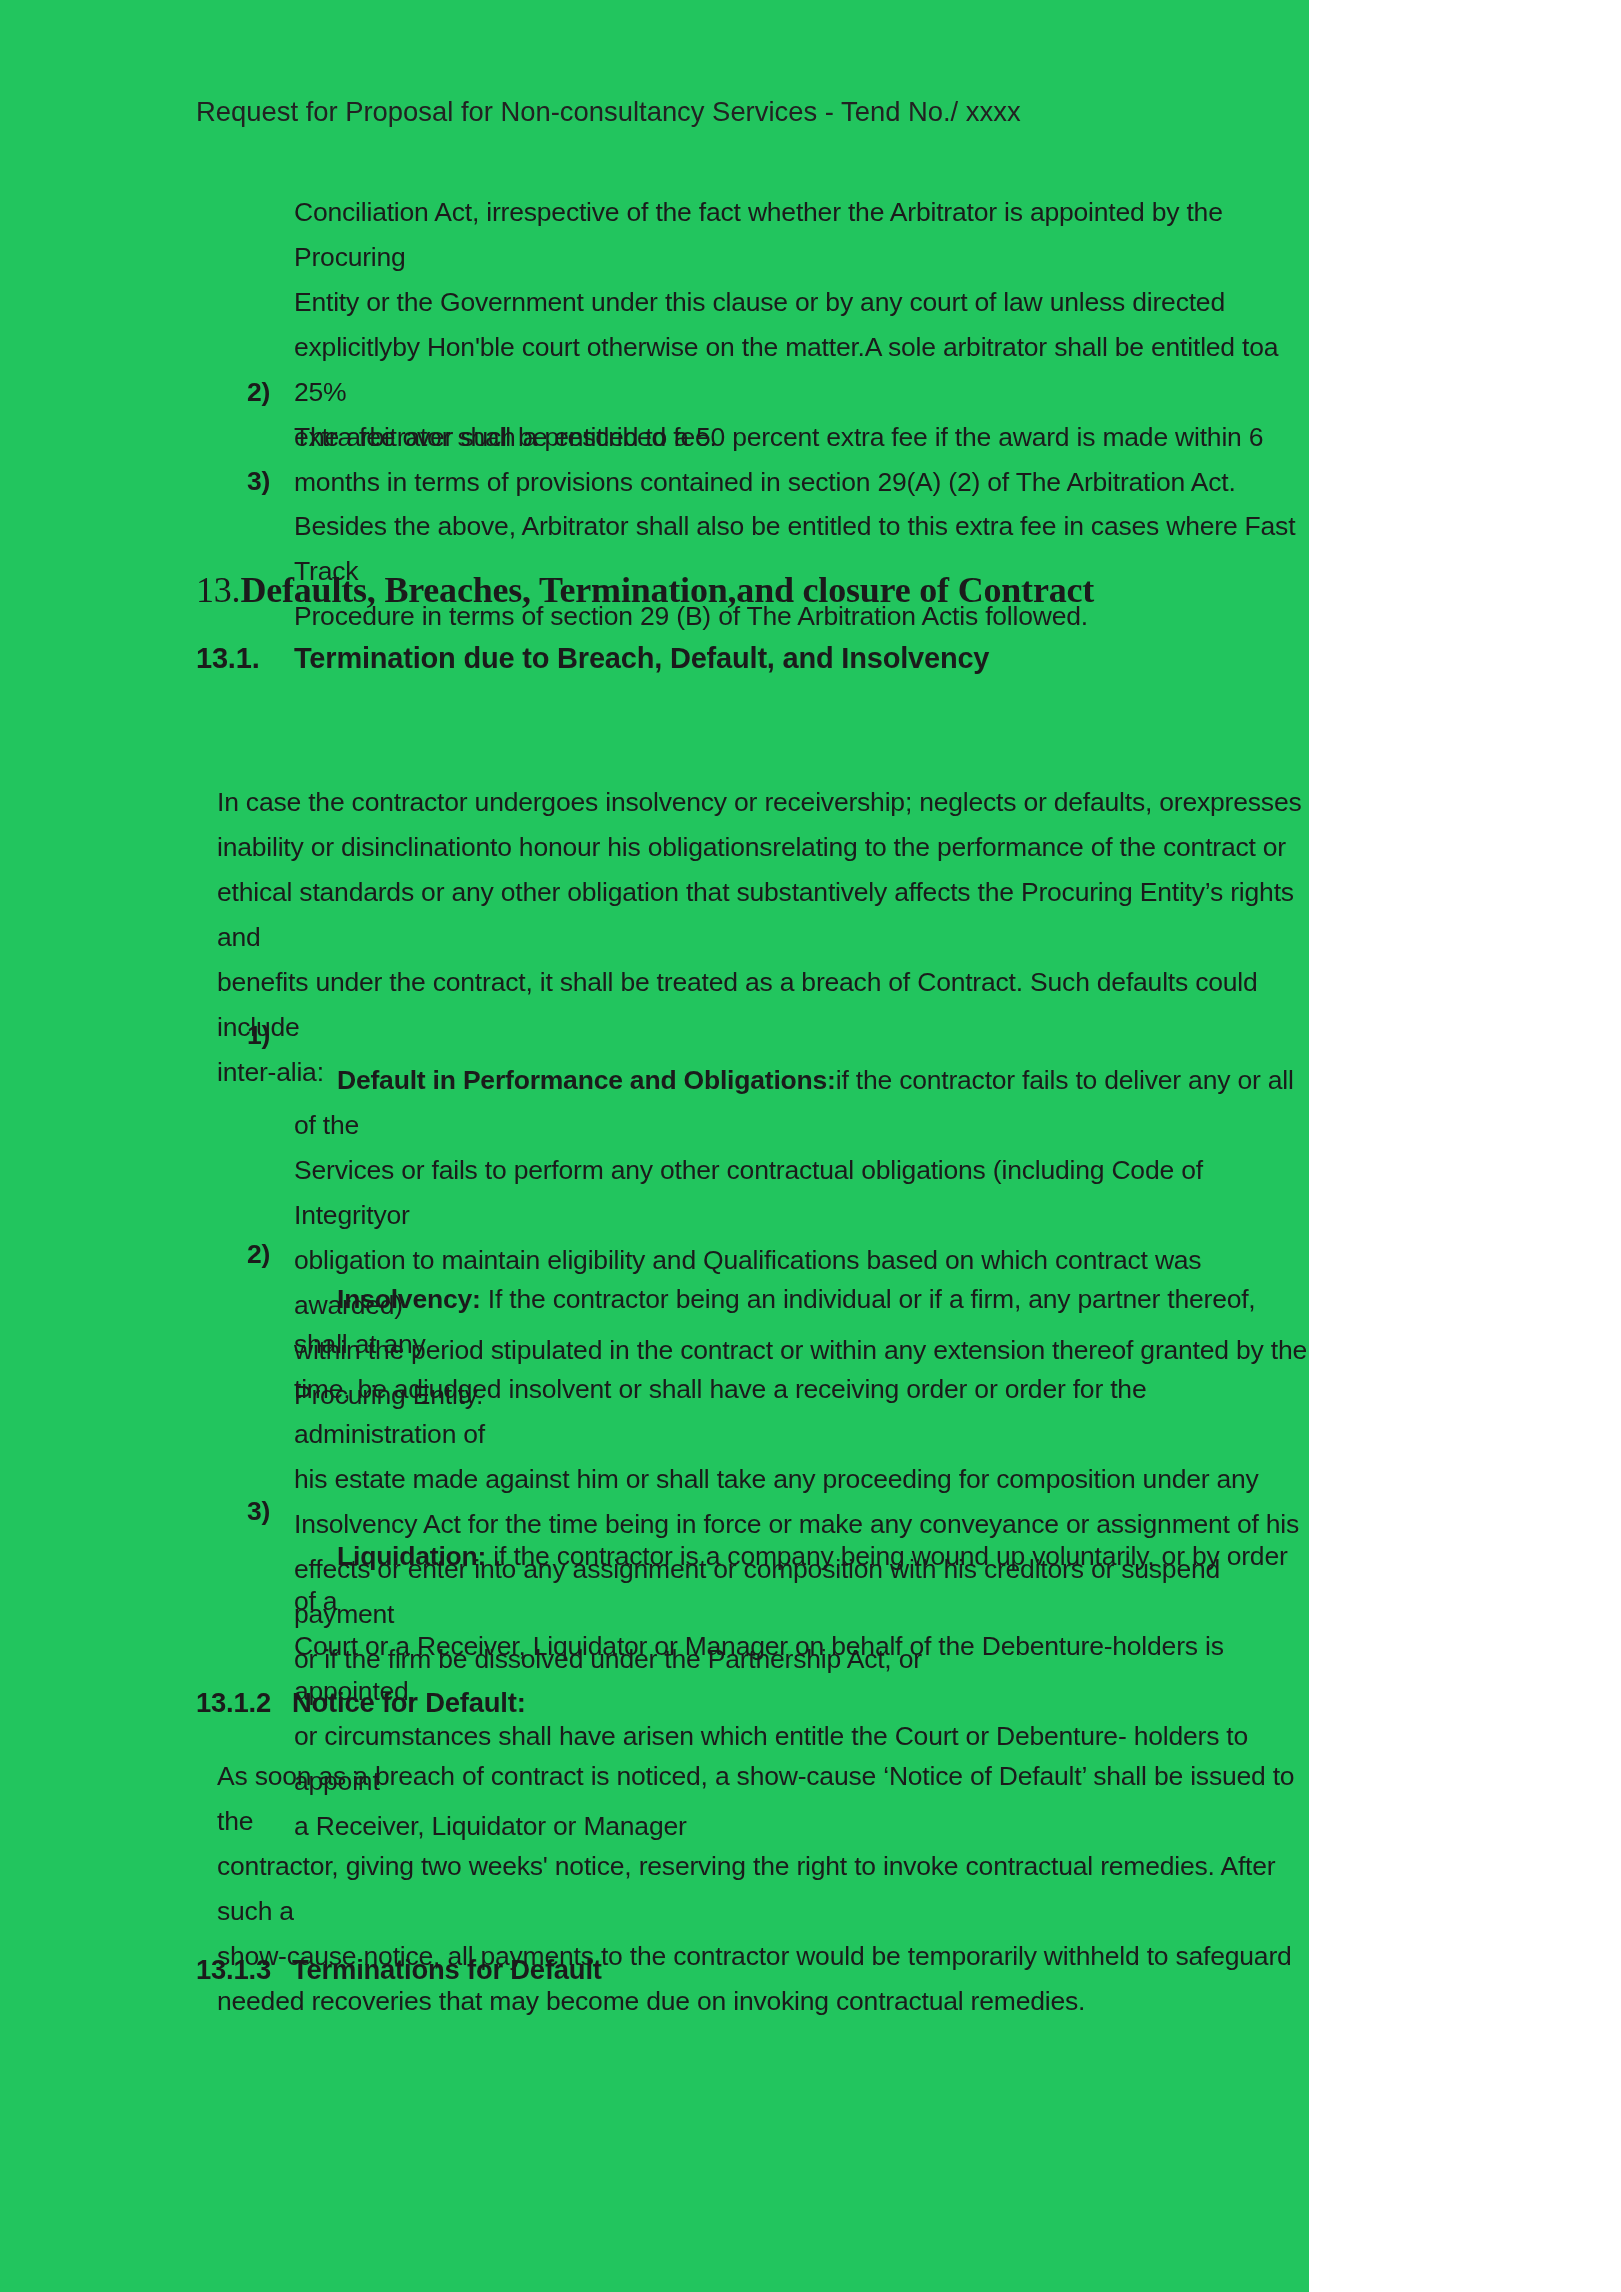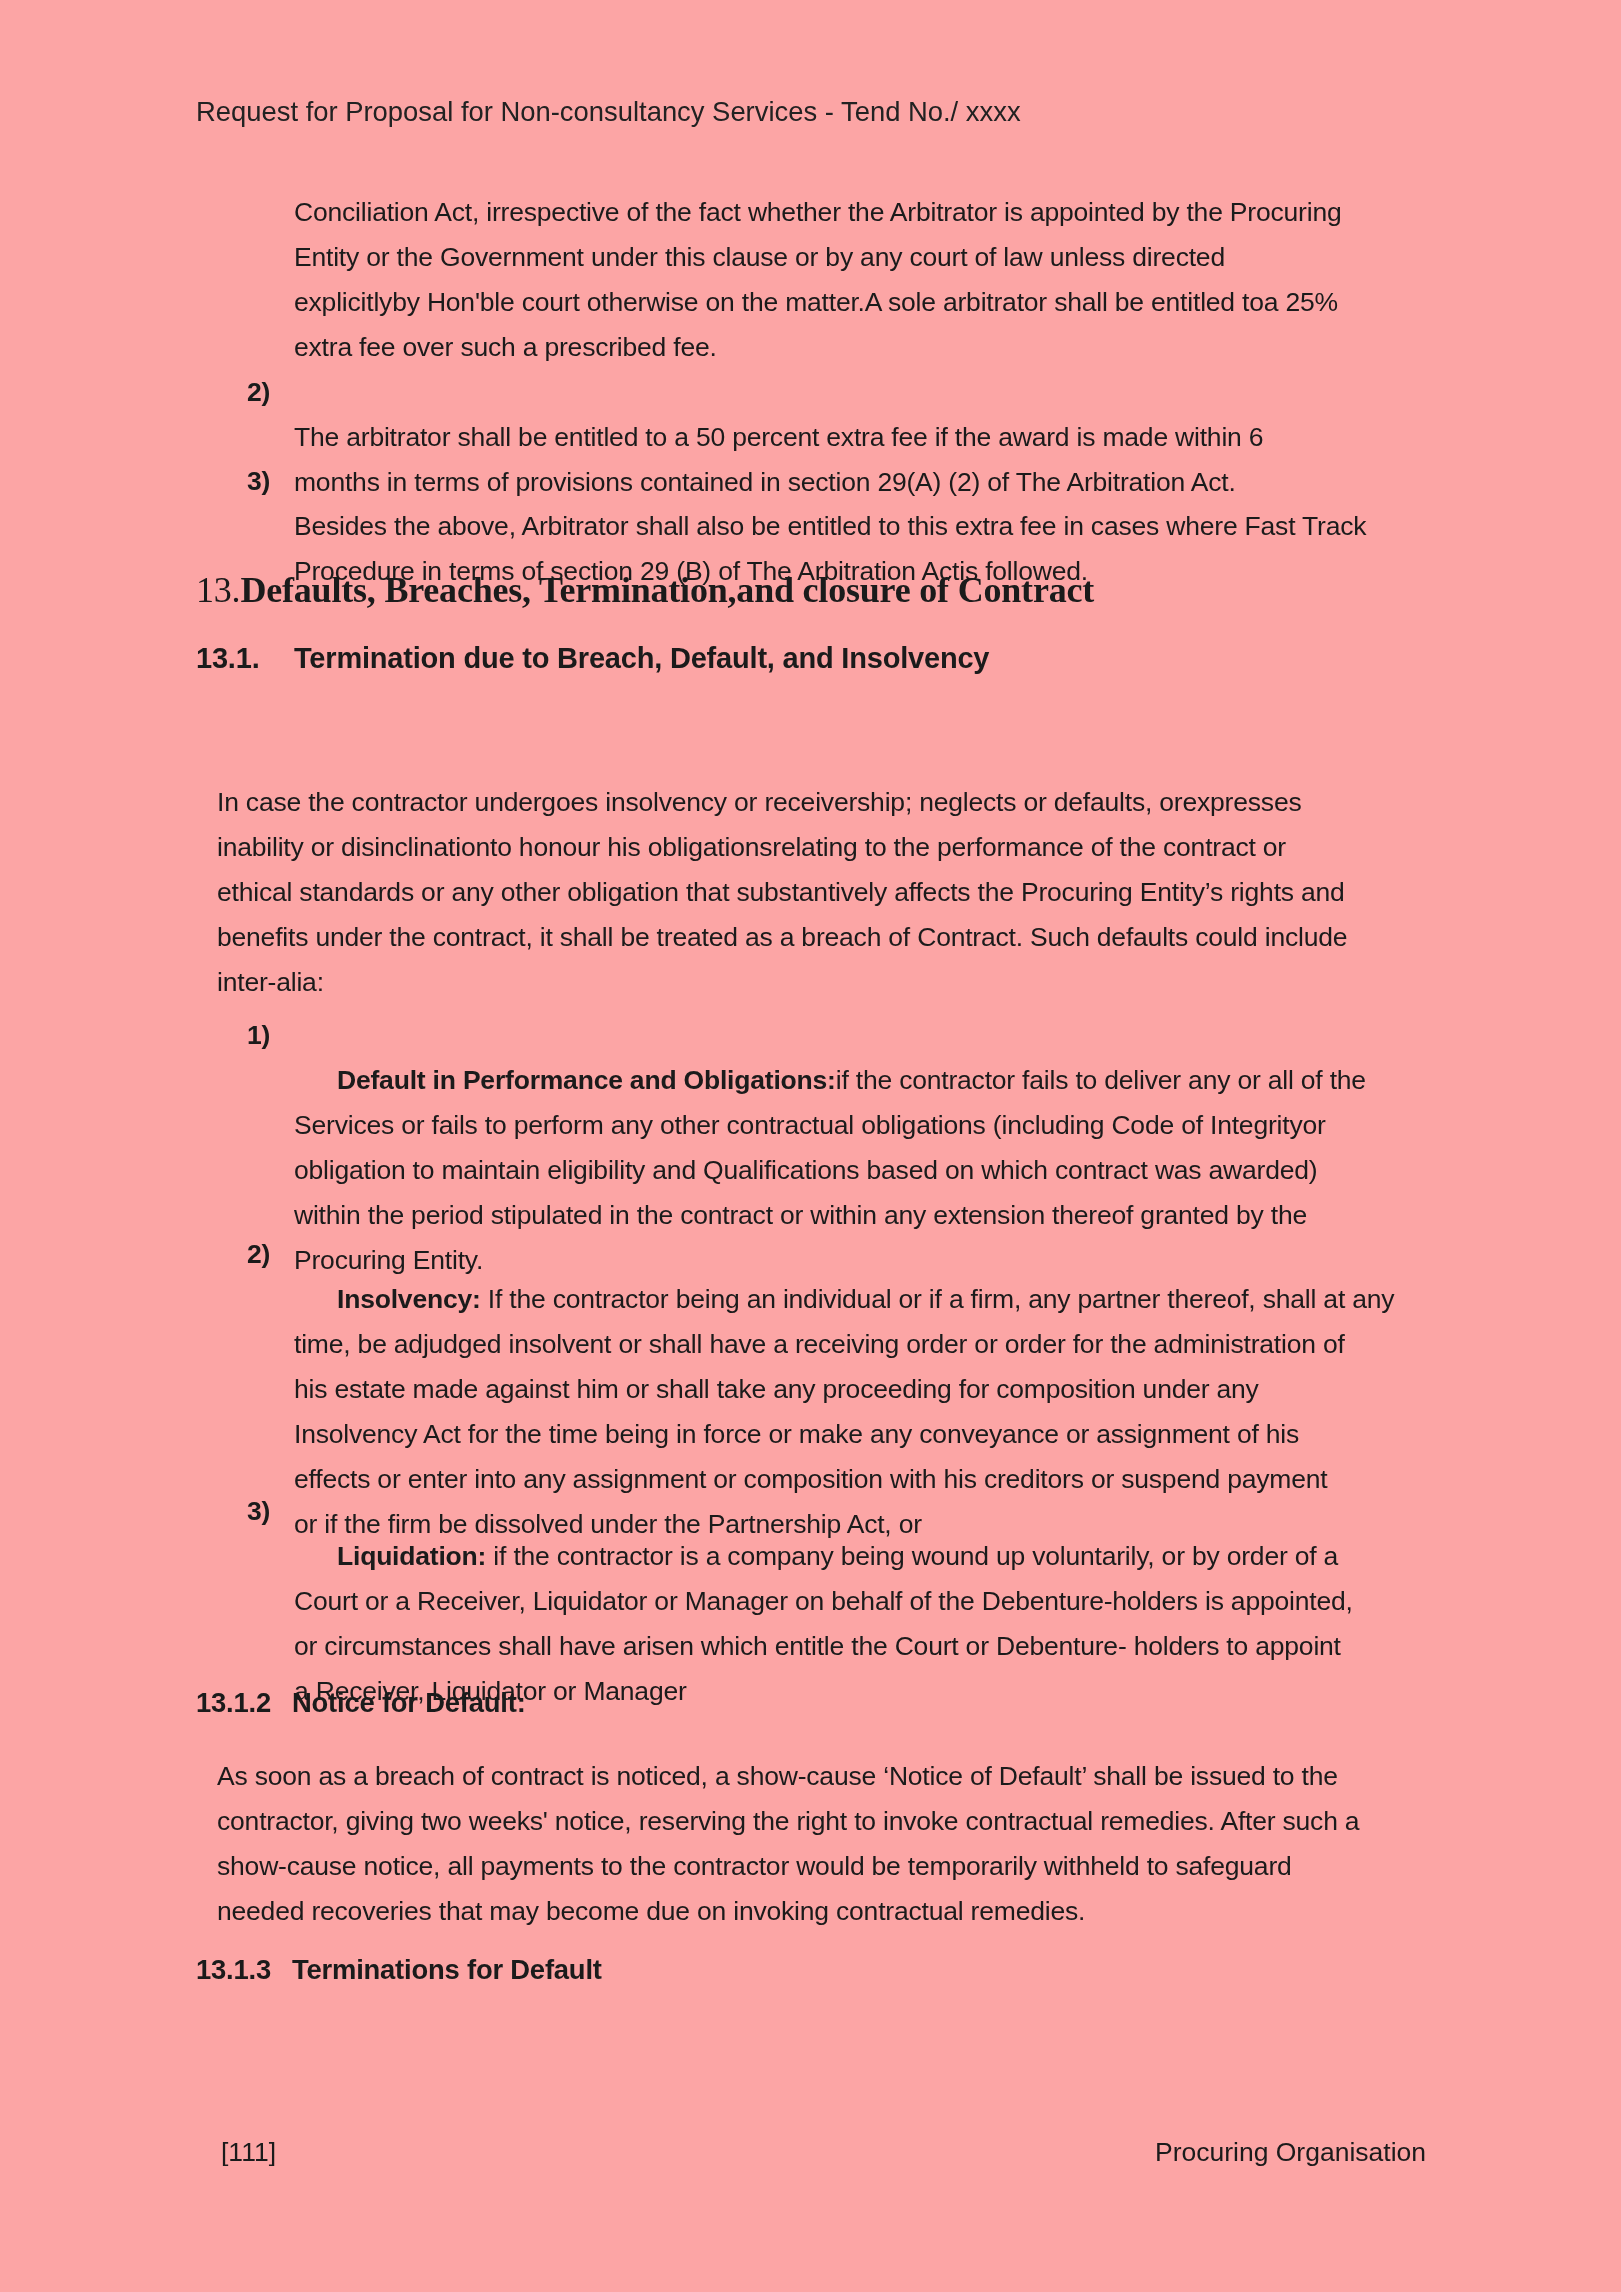--- a/index.html
+++ b/index.html
@@ -1,19 +1,19 @@
 <!DOCTYPE html>
 <html><head>
 <meta charset="utf-8">
 <style>
   html,body{margin:0;padding:0;background:#ffffff;}
   .page{
     position:relative;
-    width:1621px;height:2293px;
-    background:#fca5a5;
+    width:1309px;height:2293px;
+    background:#22c55e;
     font-family:"Liberation Sans", sans-serif;
     color:#1b1b1b;
     overflow:hidden;
   }
   .header{
     position:absolute;left:196px;top:94px;
     font-size:27.4px;line-height:35px;color:#222;
     white-space:pre;
   }
   .para{
@@ -121,19 +121,15 @@
 
   <div class="para body-left" style="top:1754px">As soon as a breach of contract is noticed, a show-cause ‘Notice of Default’ shall be issued to the
 contractor, giving two weeks' notice, reserving the right to invoke contractual remedies. After such a
 show-cause notice, all payments to the contractor would be temporarily withheld to safeguard
 needed recoveries that may become due on invoking contractual remedies.</div>
 
   <div class="h3" style="top:1952px">
     <span class="hnum">13.1.3</span><span>Terminations for Default</span>
   </div>
 
-  <div class="footer">
-    <span>[111]</span>
-    <span>Procuring Organisation</span>
-  </div>
 
 </div>
 
 
 </body></html>

